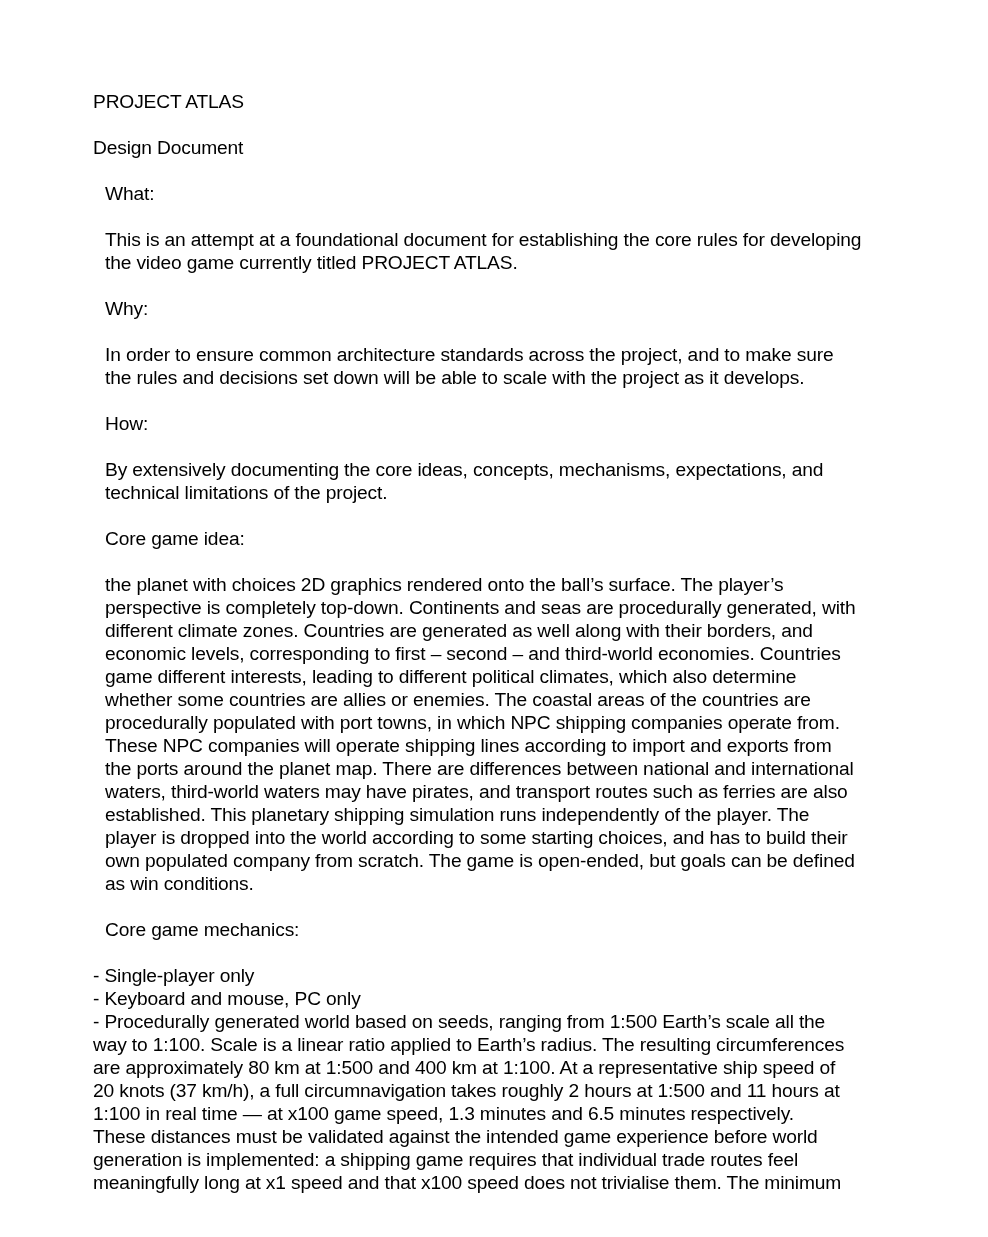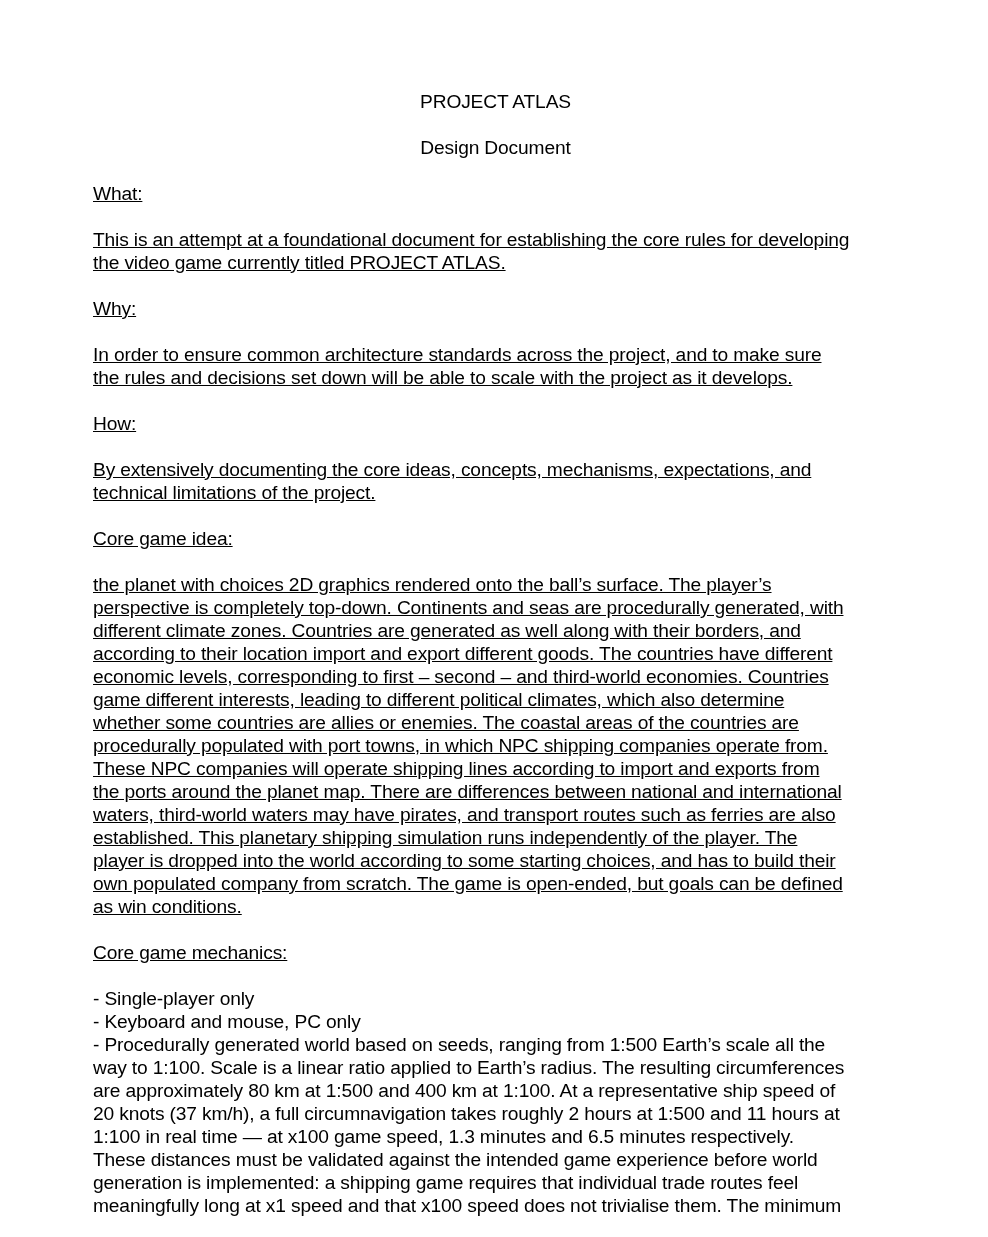--- a/index.html
+++ b/index.html
@@ -3,22 +3,22 @@
 <meta charset="utf-8">
 <style>
   html, body { margin: 0; padding: 0; background: #ffffff; }
   body { width: 988px; height: 1237px; overflow: hidden; position: relative; }
   .page {
     position: absolute; left: 93px; top: 90px; width: 805px;
     font-family: "Liberation Sans", sans-serif;
     font-size: 19.2px; line-height: 23px; color: #000000;
     letter-spacing: -0.15px;
   }
-  .center { text-align: center; margin: 0 0 23px 0; }
-  p { margin: 0 0 23px 0; white-space: normal; text-decoration: underline; }
+  .center { text-align: left; margin: 0 0 23px 0; }
+  p { margin: 0 0 23px 12px; white-space: normal; }
   .line { display: block; white-space: nowrap; }
   ul.bullets { list-style: none; margin: 0; padding: 0; }
   ul.bullets li { margin: 0; }
 </style>
 </head>
 <body>
 
 <div class="page">
   <div class="center">PROJECT ATLAS</div>
   <div class="center">Design Document</div>
@@ -39,21 +39,20 @@
   <p>
     <span class="line">By extensively documenting the core ideas, concepts, mechanisms, expectations, and</span>
     <span class="line">technical limitations of the project.</span>
   </p>
 
   <p>Core game idea:</p>
   <p>
     <span class="line">the planet with choices 2D graphics rendered onto the ball’s surface. The player’s</span>
     <span class="line">perspective is completely top-down. Continents and seas are procedurally generated, with</span>
     <span class="line">different climate zones. Countries are generated as well along with their borders, and</span>
-    <span class="line">according to their location import and export different goods. The countries have different</span>
     <span class="line">economic levels, corresponding to first – second – and third-world economies. Countries</span>
     <span class="line">game different interests, leading to different political climates, which also determine</span>
     <span class="line">whether some countries are allies or enemies. The coastal areas of the countries are</span>
     <span class="line">procedurally populated with port towns, in which NPC shipping companies operate from.</span>
     <span class="line">These NPC companies will operate shipping lines according to import and exports from</span>
     <span class="line">the ports around the planet map. There are differences between national and international</span>
     <span class="line">waters, third-world waters may have pirates, and transport routes such as ferries are also</span>
     <span class="line">established. This planetary shipping simulation runs independently of the player. The</span>
     <span class="line">player is dropped into the world according to some starting choices, and has to build their</span>
     <span class="line">own populated company from scratch. The game is open-ended, but goals can be defined</span>

